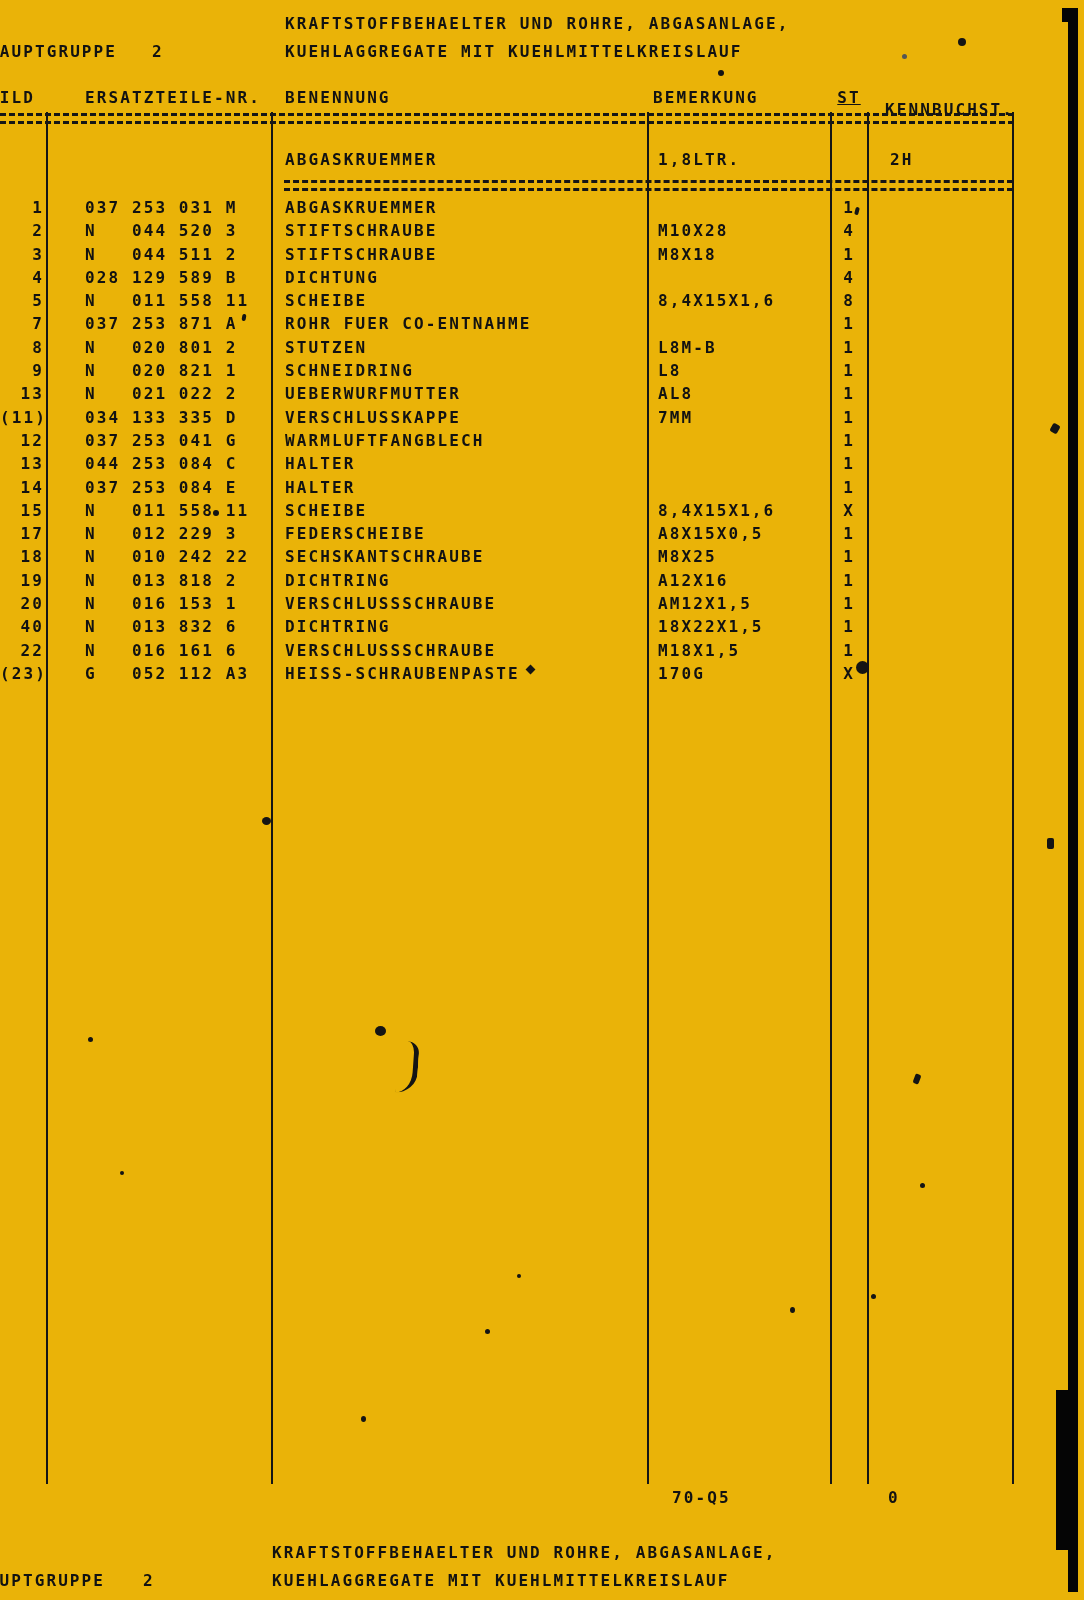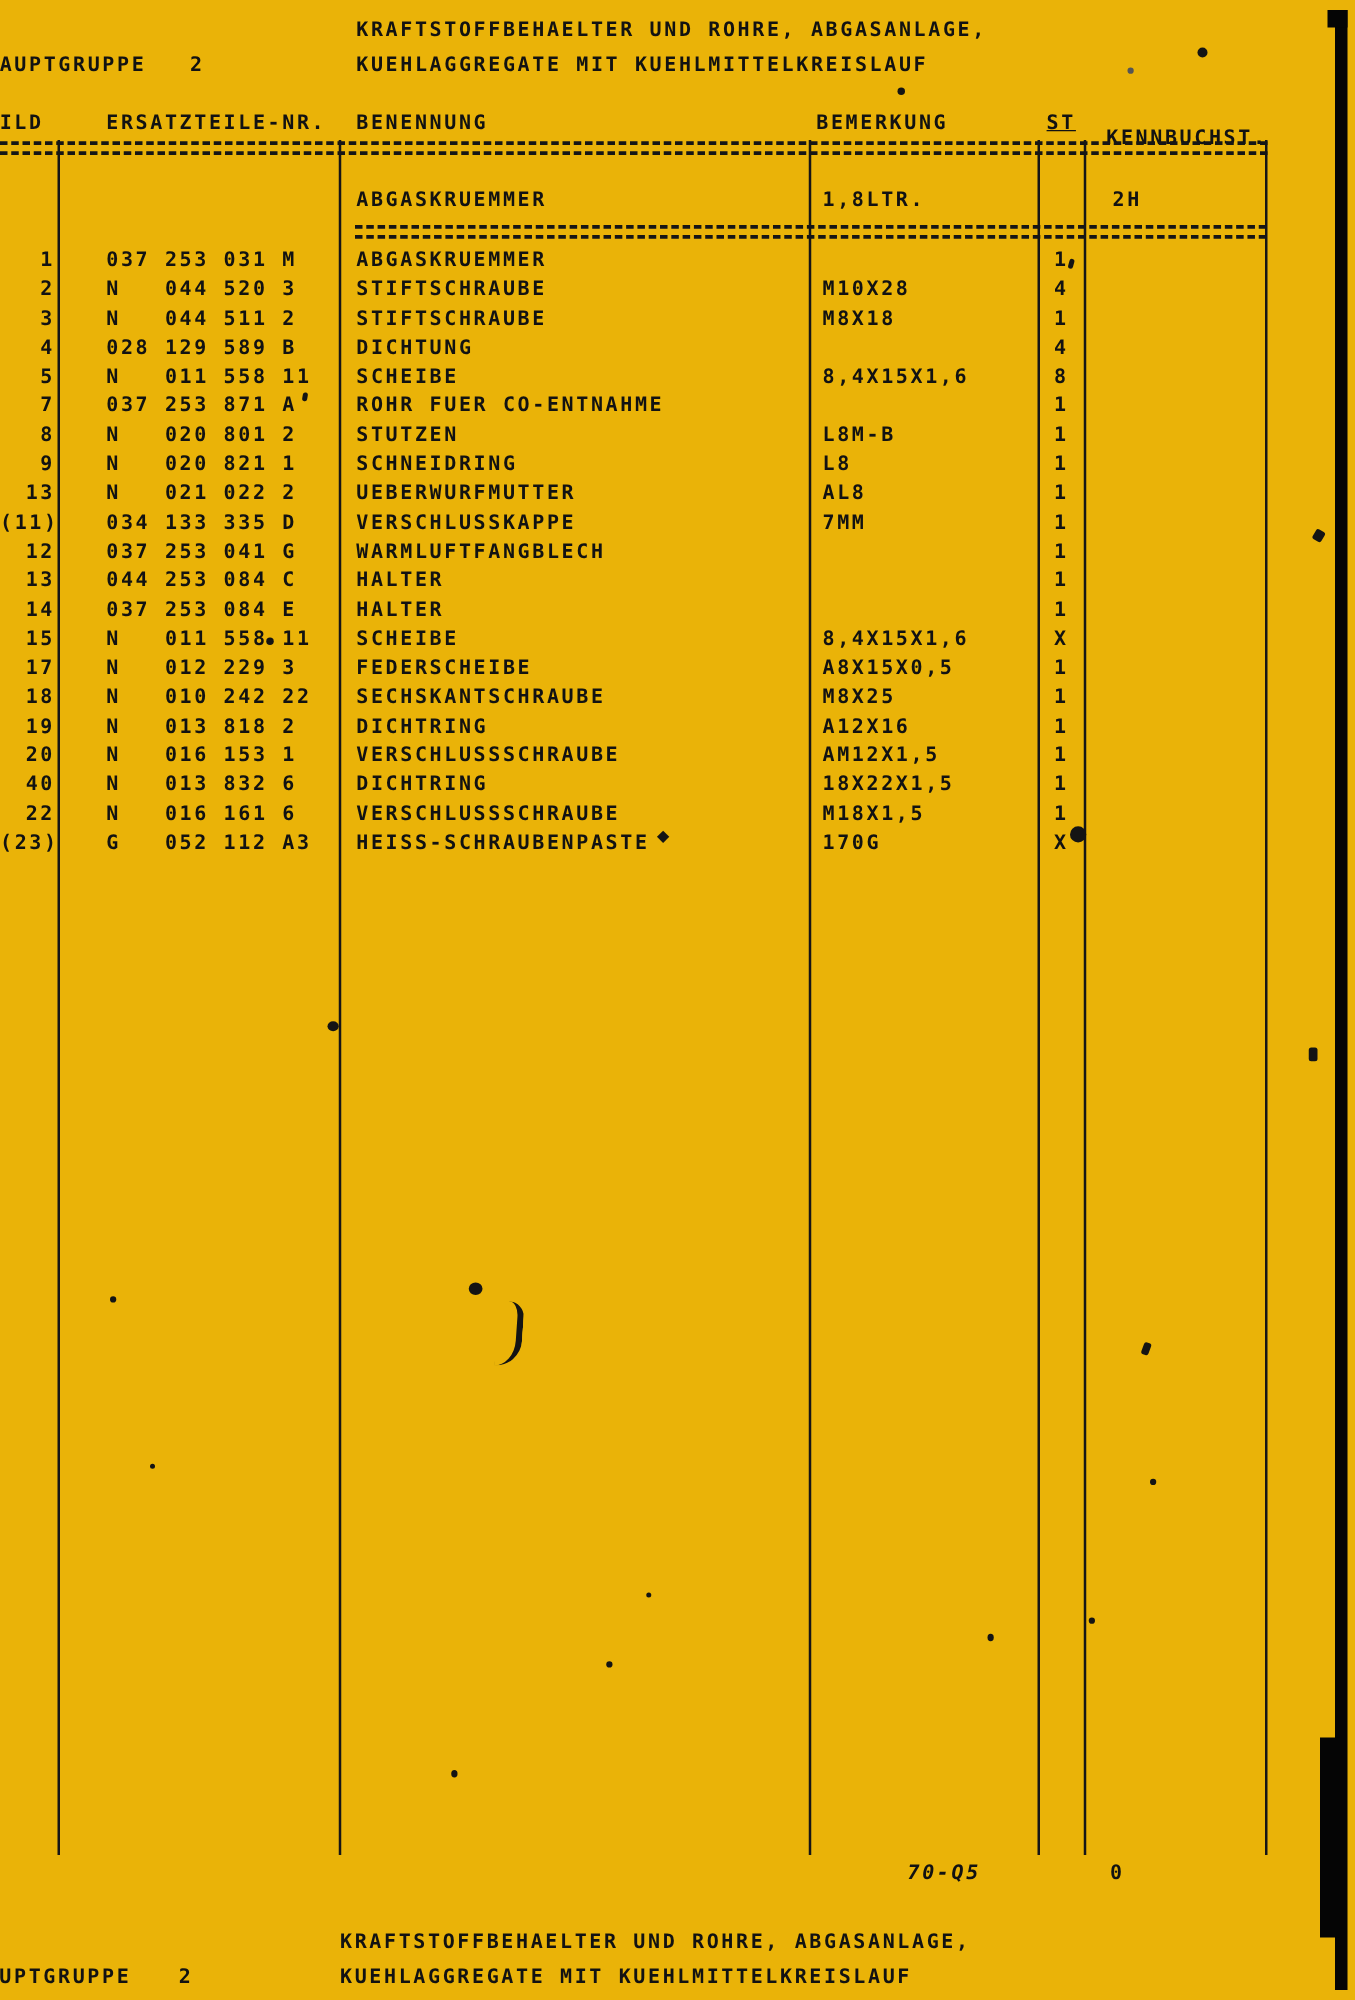--- a/index.html
+++ b/index.html
@@ -255,21 +255,21 @@
 
     <div class="row">
       <span class="cell c-bild">(23)</span>
       <span class="cell c-nr">G   052 112 A3</span>
       <span class="cell c-ben">HEISS-SCHRAUBENPASTE</span>
       <span class="cell c-bem">170G</span>
       <span class="cell c-st">X</span>
     </div>
   </div>
 
-  <div class="t" style="left:726px;top:1486px;font-style:italic;">70-Q5</div>
+  <div class="t" style="left:672px;top:1486px;">70-Q5</div>
   <div class="t" style="left:888px;top:1486px;">0</div>
 
   <div class="t" style="left:272px;top:1541px;">KRAFTSTOFFBEHAELTER UND ROHRE, ABGASANLAGE,</div>
   <div class="t" style="left:272px;top:1569px;">KUEHLAGGREGATE MIT KUEHLMITTELKREISLAUF</div>
   <div class="t" style="left:-24px;top:1569px;">HAUPTGRUPPE</div>
   <div class="t" style="left:143px;top:1569px;">2</div>
 
   <div class="edgebar" style="left:1068px;top:8px;width:10px;height:1584px;"></div>
   <div class="edgebar" style="left:1056px;top:1390px;width:16px;height:160px;"></div>
   <div class="edgebar" style="left:1062px;top:8px;width:16px;height:14px;"></div>

